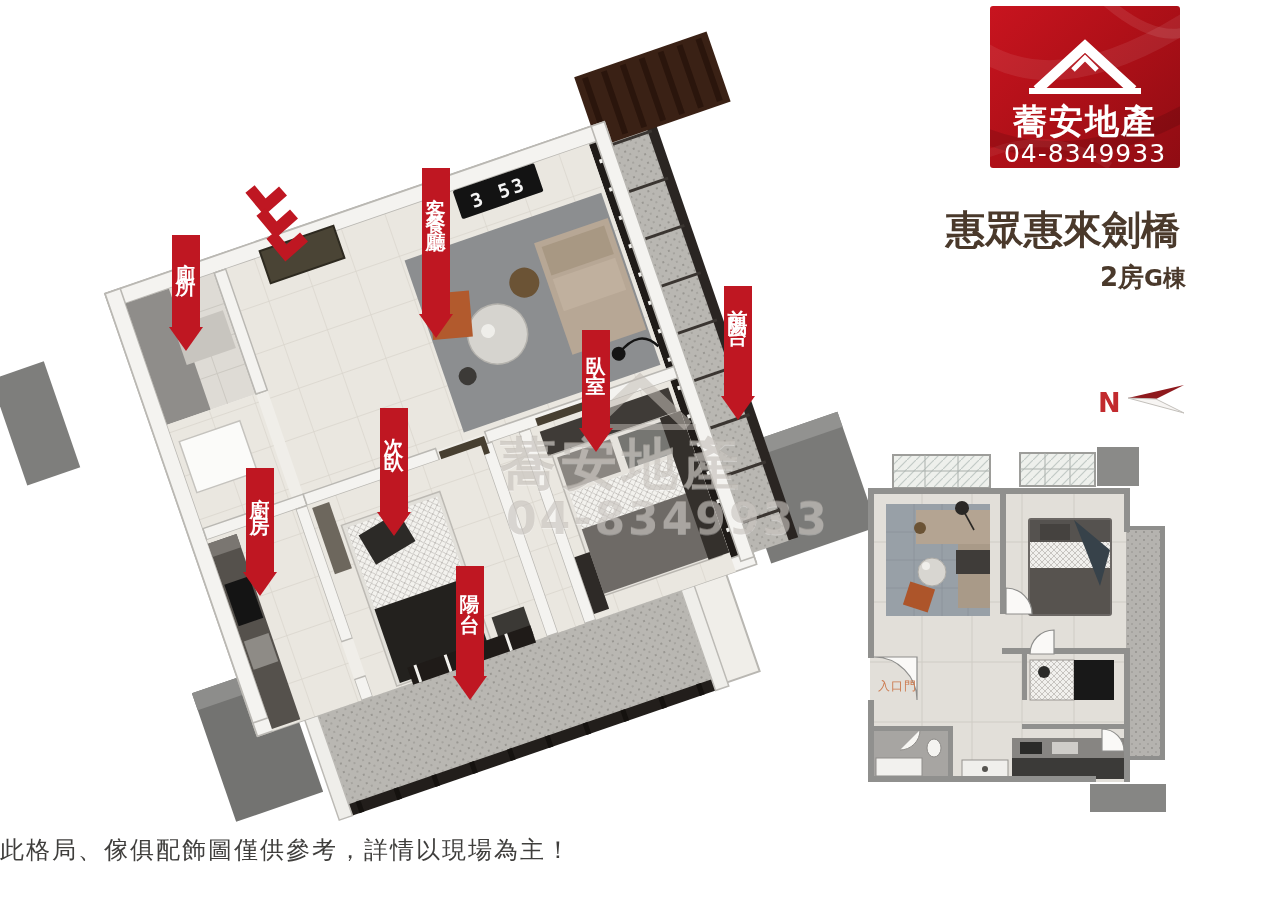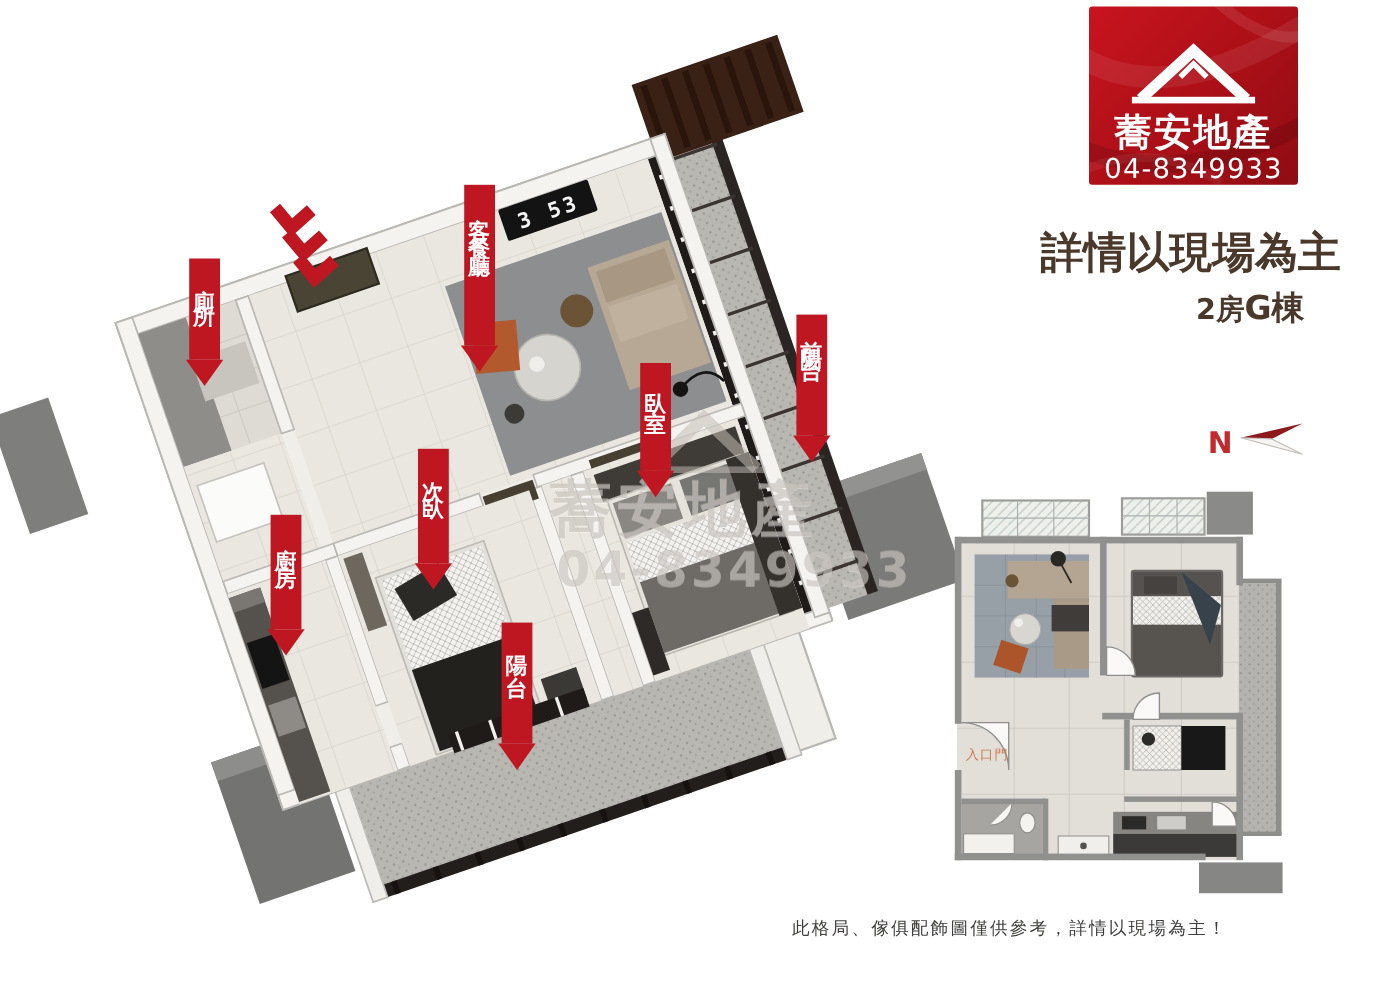--- a/index.html
+++ b/index.html
@@ -14,21 +14,21 @@
   .badge svg.swirls{position:absolute;left:0;top:0;}
   .badge .house{margin-top:30px;position:relative;}
   .badge .bname{position:relative;font-size:34px;font-weight:bold;letter-spacing:2px;line-height:38px;}
   .badge .bphone{position:relative;font-size:25px;letter-spacing:1px;line-height:28px;}
 
   
   .titleblock{left:946px;top:203px;width:242px;color:#4a392b;}
   .ltitle{font-size:39px;font-weight:bold;letter-spacing:0px;white-space:nowrap;}
   .lsub{text-align:right;margin-top:3px;padding-right:2px;}
   .lsub .rooms{font-size:26px;font-weight:bold;}
-  .lsub .bld{font-size:30px;font-weight:bold;}
+  .lsub .bld{font-size:23px;font-weight:bold;}
 
   
   .compass{left:1090px;top:376px;width:100px;height:52px;}
 
   
   .plan3d{left:208px;top:171px;width:700px;height:640px;transform:rotate(-19deg);}
   .plan3d svg{position:absolute;left:-170px;top:-70px;}
 
   
   .vbanner{position:absolute;width:28px;background:#bf1722;color:#ffffff;
@@ -54,22 +54,22 @@
   .wmark .roof{margin-left:84px;}
   .wm1{font-size:56px;font-weight:bold;letter-spacing:5px;white-space:nowrap;
        color:rgba(185,180,173,0.55);text-shadow:0 1px 0 rgba(255,255,255,0.35);line-height:60px;}
   .wm2{font-size:44px;font-weight:bold;letter-spacing:3px;white-space:nowrap;
        color:rgba(185,180,173,0.50);text-shadow:0 1px 0 rgba(255,255,255,0.3);line-height:50px;margin-left:6px;}
 
   
   .plan2d{left:862px;top:442px;width:312px;height:374px;}
 
   
-  .caption{left:0;top:834px;width:1116px;text-align:right;color:#3f3e3c;
-           font-size:16px;letter-spacing:2px;}
+  .caption{left:0;top:834px;width:1116px;text-align:left;color:#3f3e3c;
+           font-size:24px;letter-spacing:2px;}
 </style>
 </head>
 <body>
 
 <div class="abs plan3d">
   <svg width="830" height="760" viewBox="-170 -70 830 760">
     <defs>
       <pattern id="tile3d" width="46" height="46" patternUnits="userSpaceOnUse">
         <rect width="46" height="46" fill="#eae7e0"></rect>
         <path d="M46,0 H0 V46" stroke="#d9d5cc" stroke-width="1.4" fill="none"></path>
@@ -246,21 +246,21 @@
       <rect x="6" y="52" width="112" height="6" fill="#ffffff"></rect>
       <path d="M14,54 L62,10 L110,54" stroke="#ffffff" stroke-width="10" fill="none"></path>
       <path d="M50,34 L62,22 L74,34" stroke="#ffffff" stroke-width="5" fill="none"></path>
     </svg>
   </div>
   <div class="bname">蕎安地產</div>
   <div class="bphone">04-8349933</div>
 </div>
 
 <div class="abs titleblock">
-  <div class="ltitle">詳情以現場為主</div>
+  <div class="ltitle">惠眾惠來劍橋</div>
   <div class="lsub">
     <span class="rooms">2房</span><span class="bld">G棟</span>
   </div>
 </div>
 
 <svg class="abs compass" viewBox="0 0 100 52">
   <text x="8" y="36" font-size="27" font-weight="bold" fill="#c22a2e">N</text>
   <polygon points="38,22 94,9 66,23" fill="#8e191d"></polygon>
   <polygon points="38,22 66,23 94,37" fill="#f7f5f3" stroke="#c3c0bb" stroke-width="1"></polygon>
 </svg>

